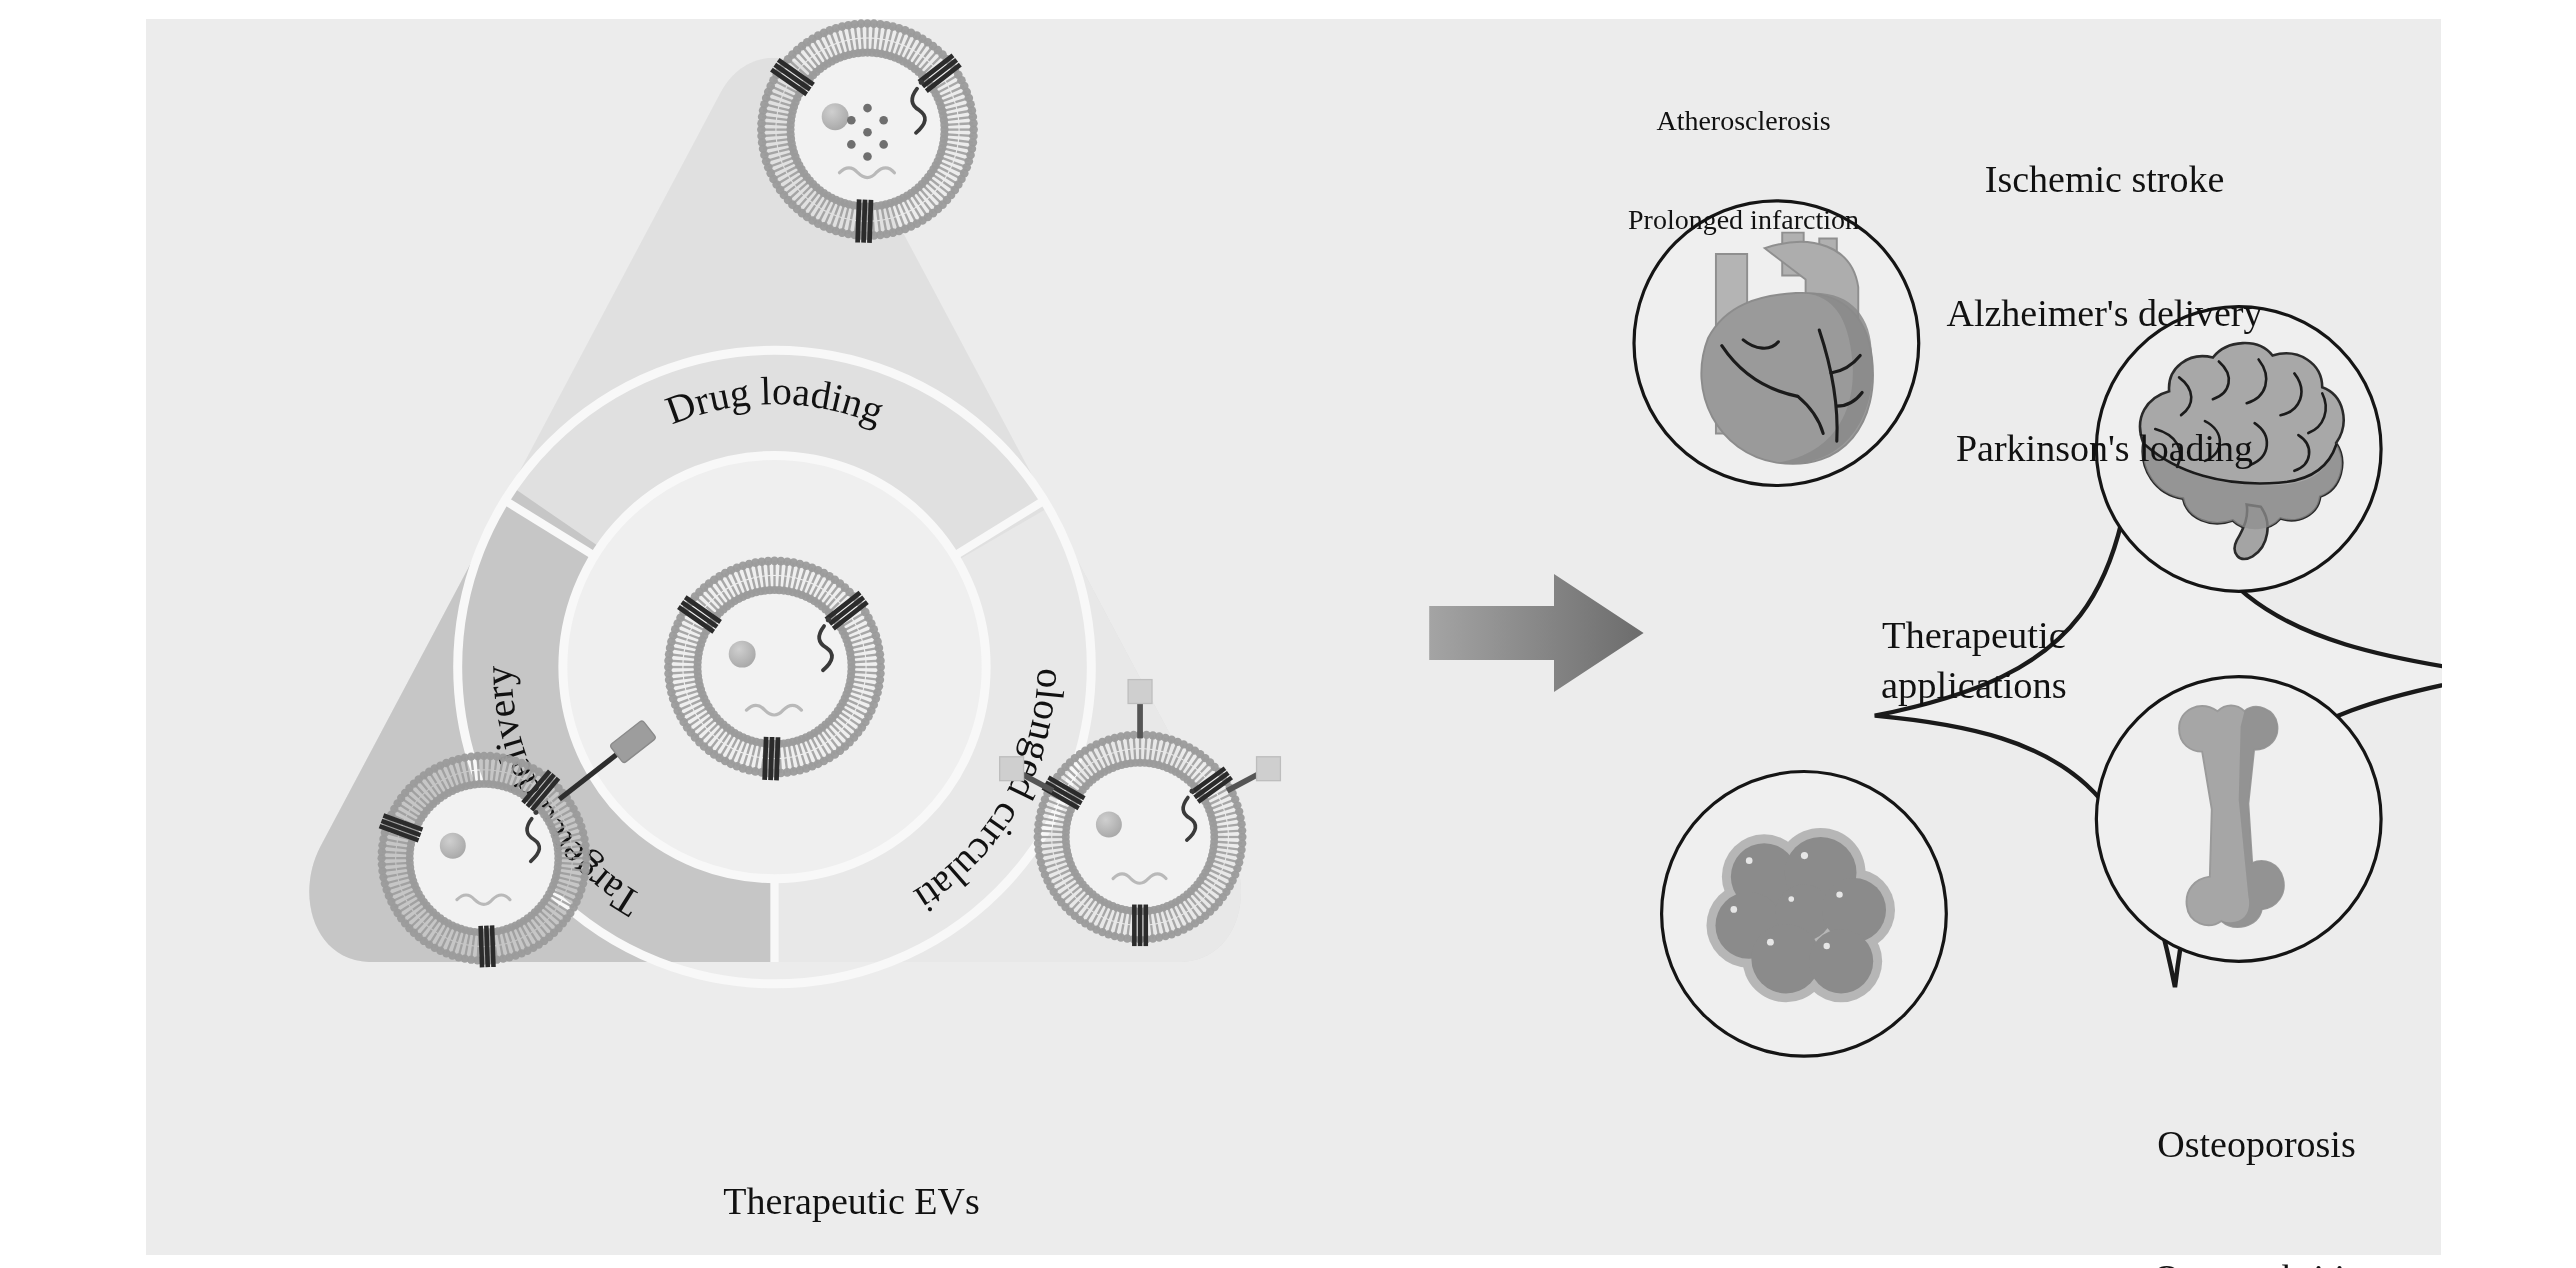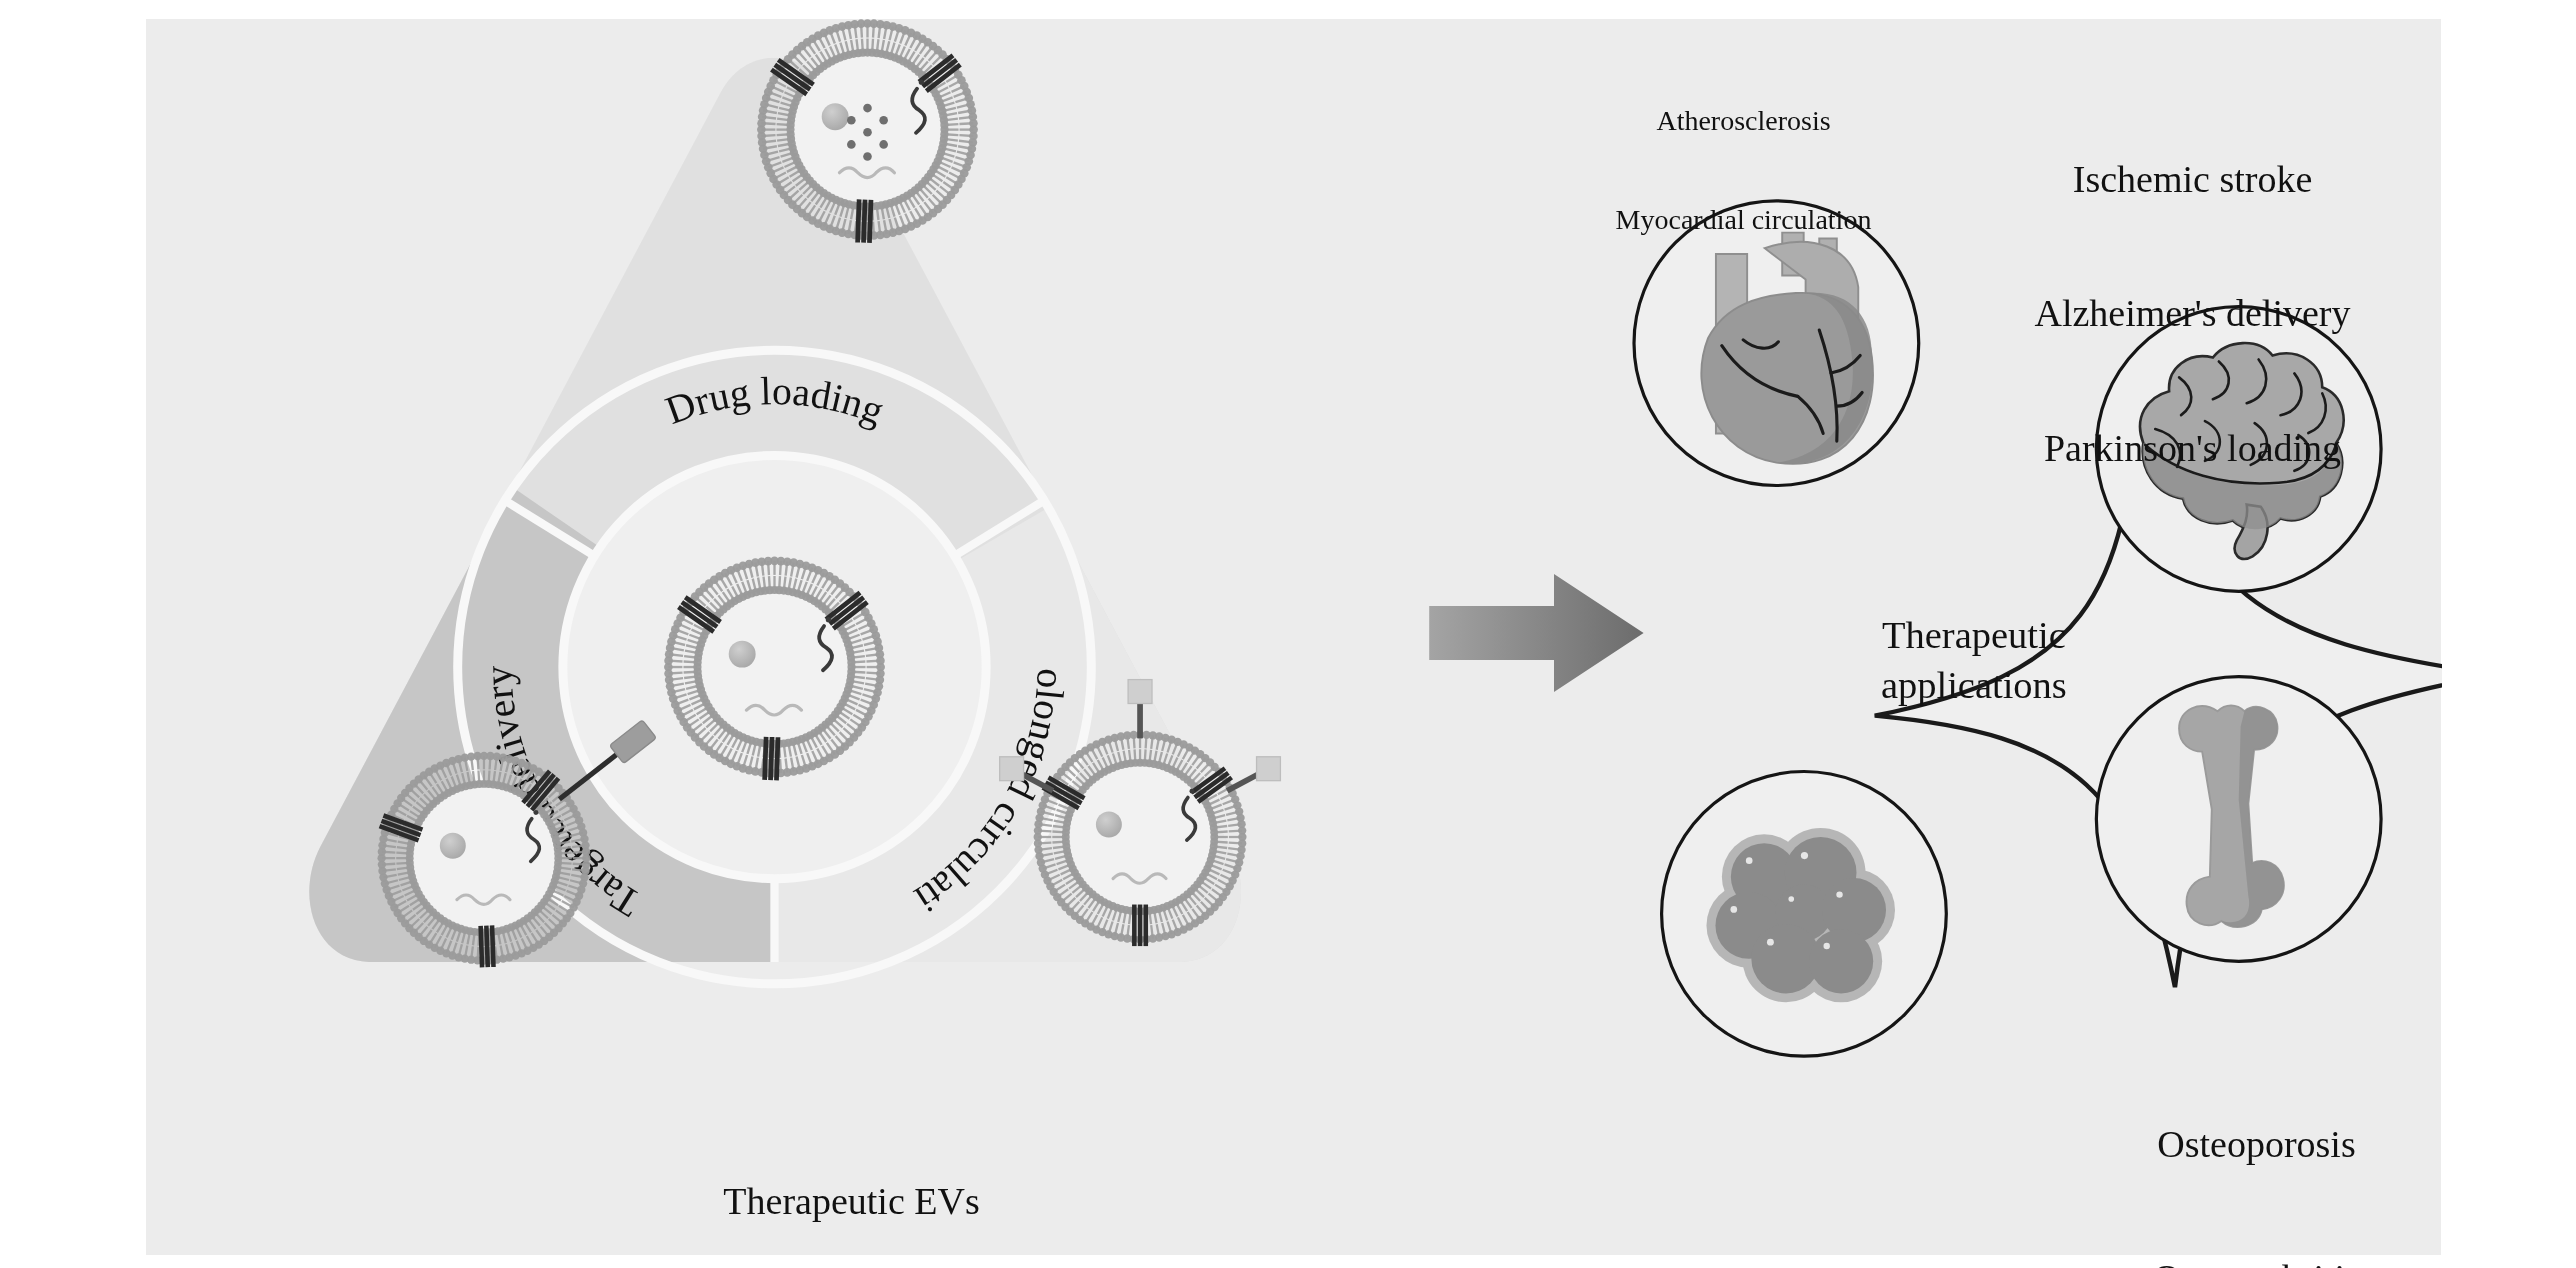--- a/index.html
+++ b/index.html
@@ -1922,24 +1922,24 @@
           <circle cx="-52.3" cy="44.08" r="5.4" fill="#e6e6e6"></circle>
           <circle cx="58" cy="74" r="50" fill="#8b8b8b"></circle>
           <circle cx="35.5" cy="50" r="5" fill="#e6e6e6"></circle>
         </g>
       <g class="clbl"></g>
     </g>
   </svg>
 
   <div class="lbl nosel" style="left:1360px;top:19px;width:475px;font-size:28px;">
     <div>Atherosclerosis</div>
-    <div>Myocardial circulation</div>
+    <div>Prolonged infarction</div>
   </div>
 
-  <div class="lbl nosel" style="left:1822px;top:48px;width:449px;font-size:38px;">
+  <div class="lbl nosel" style="left:1734px;top:48px;width:449px;font-size:38px;">
     <div>Ischemic stroke</div>
     <div>Alzheimer's delivery</div>
     <div>Parkinson's loading</div>
   </div>
 
   <div class="lbl nosel" style="left:1886px;top:1013px;width:449px;font-size:38px;">
     <div>Osteoporosis</div>
     <div>Osteoarthritis</div>
   </div>
 

